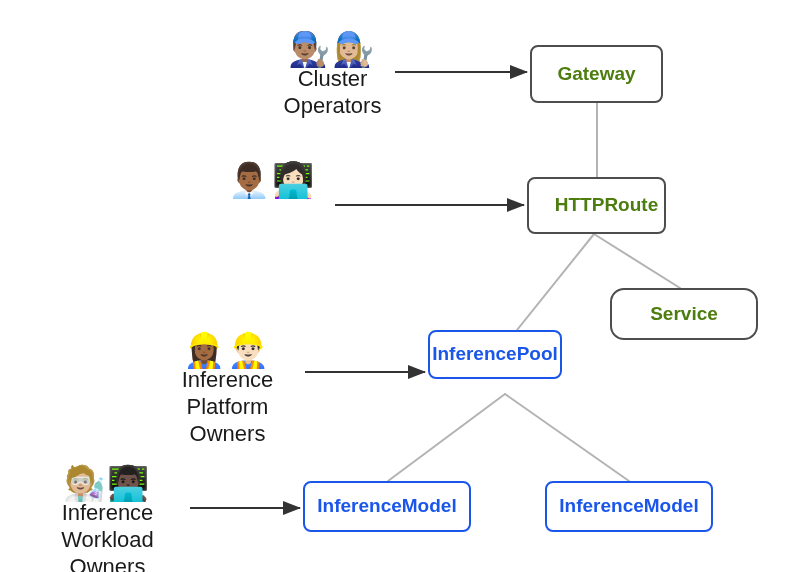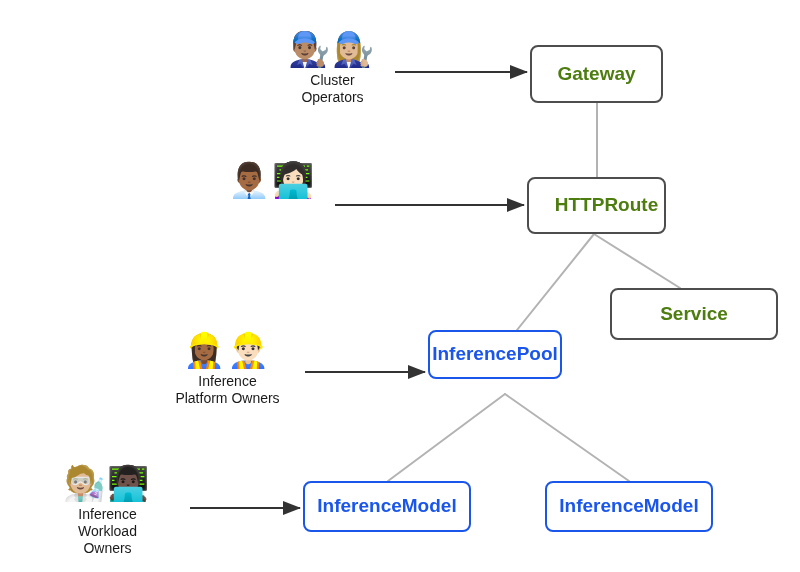--- a/index.html
+++ b/index.html
@@ -57,22 +57,21 @@
     align-items: center;
     text-align: center;
   }
   .actor-emoji {
     font-size: 34px;
     line-height: 1;
     letter-spacing: 2px;
     white-space: nowrap;
   }
   .actor-label {
-    margin-top: 6px;
-    font-size: 14px;
+    font-size: 22px;
     color: #1a1a1a;
     line-height: 1.22;
     white-space: pre-line;
   }
 </style>
 </head>
 <body>
 
 <div id="canvas">
 
@@ -97,21 +96,21 @@
       </g>
   </svg>
 
   <div id="nodes-layer">
       <div class="node grey" style="left: 530px; top: 45px; width: 133px; height: 58px;">
         <span>Gateway</span>
       </div>
       <div class="node grey" style="left: 527px; top: 177px; width: 139px; height: 57px; padding-left: 20px;">
         <span>HTTPRoute</span>
       </div>
-      <div class="node grey" style="left: 610px; top: 288px; width: 168px; height: 52px;">
+      <div class="node grey" style="left: 610px; top: 288px; width: 148px; height: 52px; border-radius: 14px;">
         <span>Service</span>
       </div>
       <div class="node blue" style="left: 428px; top: 330px; width: 134px; height: 49px;">
         <span>InferencePool</span>
       </div>
       <div class="node blue" style="left: 303px; top: 481px; width: 168px; height: 51px;">
         <span>InferenceModel</span>
       </div>
       <div class="node blue" style="left: 545px; top: 481px; width: 168px; height: 51px;">
         <span>InferenceModel</span>

